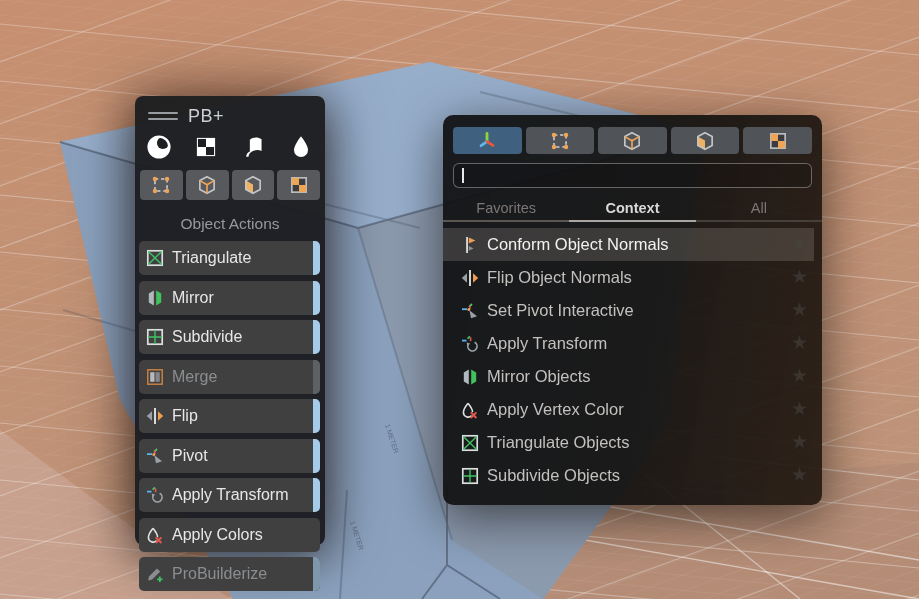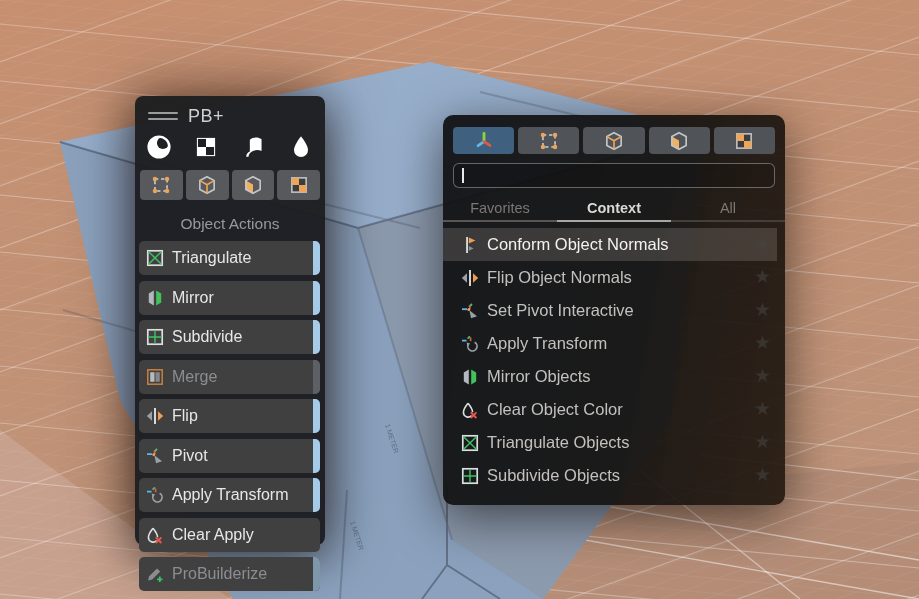--- a/index.html
+++ b/index.html
@@ -35,21 +35,21 @@
     display:flex;align-items:center;padding-left:6px;cursor:pointer;overflow:hidden;
   }
   .action-btn .lbl{color:#e7e7e7;font-size:16px;white-space:nowrap;}
   .action-btn.disabled .lbl{color:#8b8e91;text-align:right;}
   .action-btn .strip{position:absolute;right:0;top:0;bottom:0;width:7px;background:#a6cbe9;}
   .action-btn .strip.gray{background:#5d6166;}
   .action-btn .strip.muted{background:#7e97ab;}
   .icon20{width:20px;height:20px;margin-right:7px;flex:0 0 auto;}
   
   .cmd-panel{
-    position:absolute;left:443px;top:115px;width:342px;height:390px;
+    position:absolute;left:443px;top:115px;width:379px;height:390px;
     background:linear-gradient(100deg,rgba(17,18,20,0.95) 0%,rgba(19,18,17,0.94) 55%,rgba(34,24,16,0.92) 100%);
     border-radius:10px;box-shadow:0 12px 50px rgba(10,8,5,0.6);
     box-sizing:border-box;
   }
   .cmd-tabs{display:flex;gap:4px;margin:12px 10px 0 10px;}
   .cmd-tab{flex:1;height:27px;background:#505357;border-radius:4px;
     display:flex;align-items:center;justify-content:center;cursor:pointer;}
   .cmd-tab.selected{background:#3f607f;}
   .cmd-search{
     position:relative;margin:9px 10px 0 10px;height:23px;
@@ -411,21 +411,21 @@
           </svg></span>
       <span class="lbl">Apply Transform</span>
         <span class="strip"></span>
     </div>
     <div class="action-btn">
       <span class="icon20"><svg width="100%" height="100%" viewBox="0 0 20 20">
             <path d="M8 3.2 C8 3.2 3.4 9 3.4 12.2 A4.8 4.8 0 0 0 11.6 15.6" fill="none" stroke="#dcdedf" stroke-width="1.6"></path>
             <path d="M8 3.2 C9.6 5.2 12.6 9.2 12.6 12.2" fill="none" stroke="#dcdedf" stroke-width="1.6"></path>
             <path d="M10.8 12.4 L16.4 18 M16.4 12.4 L10.8 18" stroke="#e2574e" stroke-width="2"></path>
           </svg></span>
-      <span class="lbl">Clear Apply</span>
+      <span class="lbl">Apply Colors</span>
     </div>
     <div class="action-btn disabled">
       <span class="icon20"><svg width="100%" height="100%" viewBox="0 0 20 20">
             <polygon points="4,12.4 12,4.4 15.2,7.6 7.2,15.6 3.2,16.4" fill="#8b8e91"></polygon>
             <path d="M14.8 12.6 V18 M12.1 15.3 H17.5" stroke="#3fc264" stroke-width="1.7"></path>
           </svg></span>
       <span class="lbl">ProBuilderize</span>
         <span class="strip muted"></span>
     </div>
   </div>
@@ -533,21 +533,21 @@
           </svg></span>
       <span class="lbl">Mirror Objects</span>
       <span class="star">★</span>
     </div>
     <div class="cmd-item">
       <span class="icon20"><svg width="100%" height="100%" viewBox="0 0 20 20">
             <path d="M8 3.2 C8 3.2 3.4 9 3.4 12.2 A4.8 4.8 0 0 0 11.6 15.6" fill="none" stroke="#dcdedf" stroke-width="1.6"></path>
             <path d="M8 3.2 C9.6 5.2 12.6 9.2 12.6 12.2" fill="none" stroke="#dcdedf" stroke-width="1.6"></path>
             <path d="M10.8 12.4 L16.4 18 M16.4 12.4 L10.8 18" stroke="#e2574e" stroke-width="2"></path>
           </svg></span>
-      <span class="lbl">Clear Object Color</span>
+      <span class="lbl">Apply Vertex Color</span>
       <span class="star">★</span>
     </div>
     <div class="cmd-item">
       <span class="icon20"><svg width="100%" height="100%" viewBox="0 0 20 20">
             <rect x="2.8" y="2.8" width="14.4" height="14.4" fill="none" stroke="#dcdedf" stroke-width="1.7"></rect>
             <path d="M3.4 3.4 L16.6 16.6 M16.6 3.4 L3.4 16.6" stroke="#3fc264" stroke-width="1.4"></path>
           </svg></span>
       <span class="lbl">Triangulate Objects</span>
       <span class="star">★</span>
     </div>

